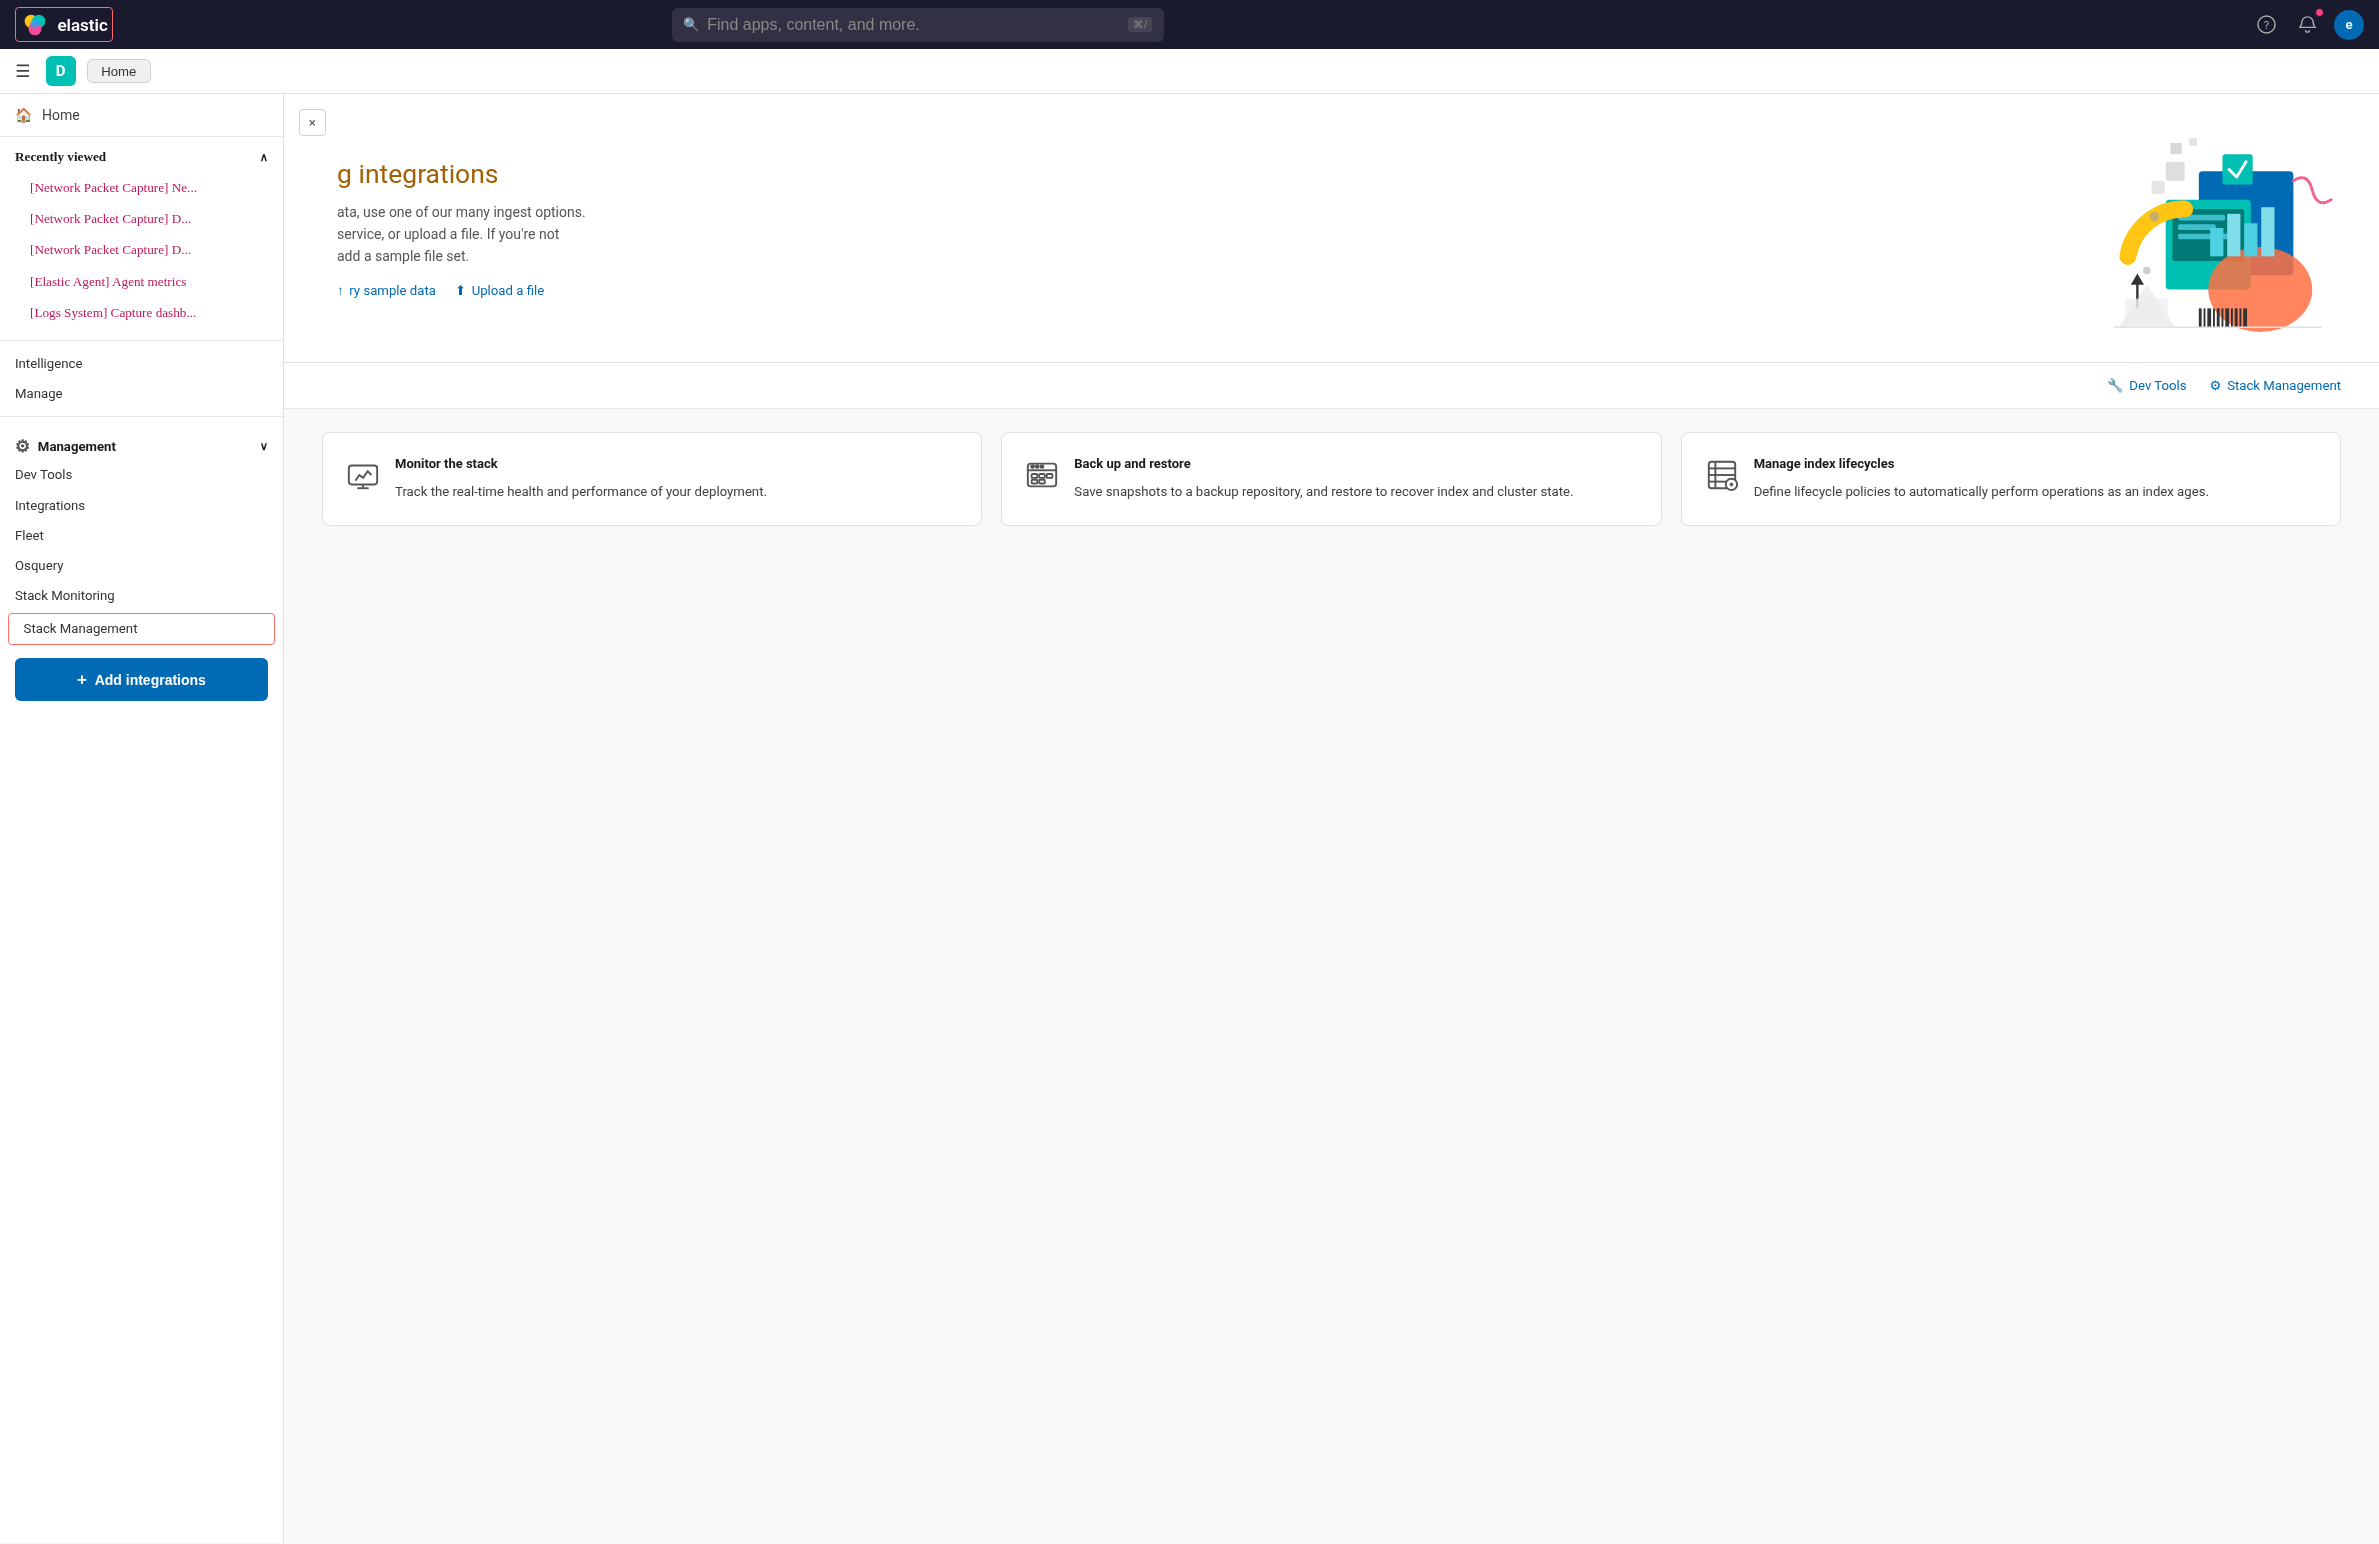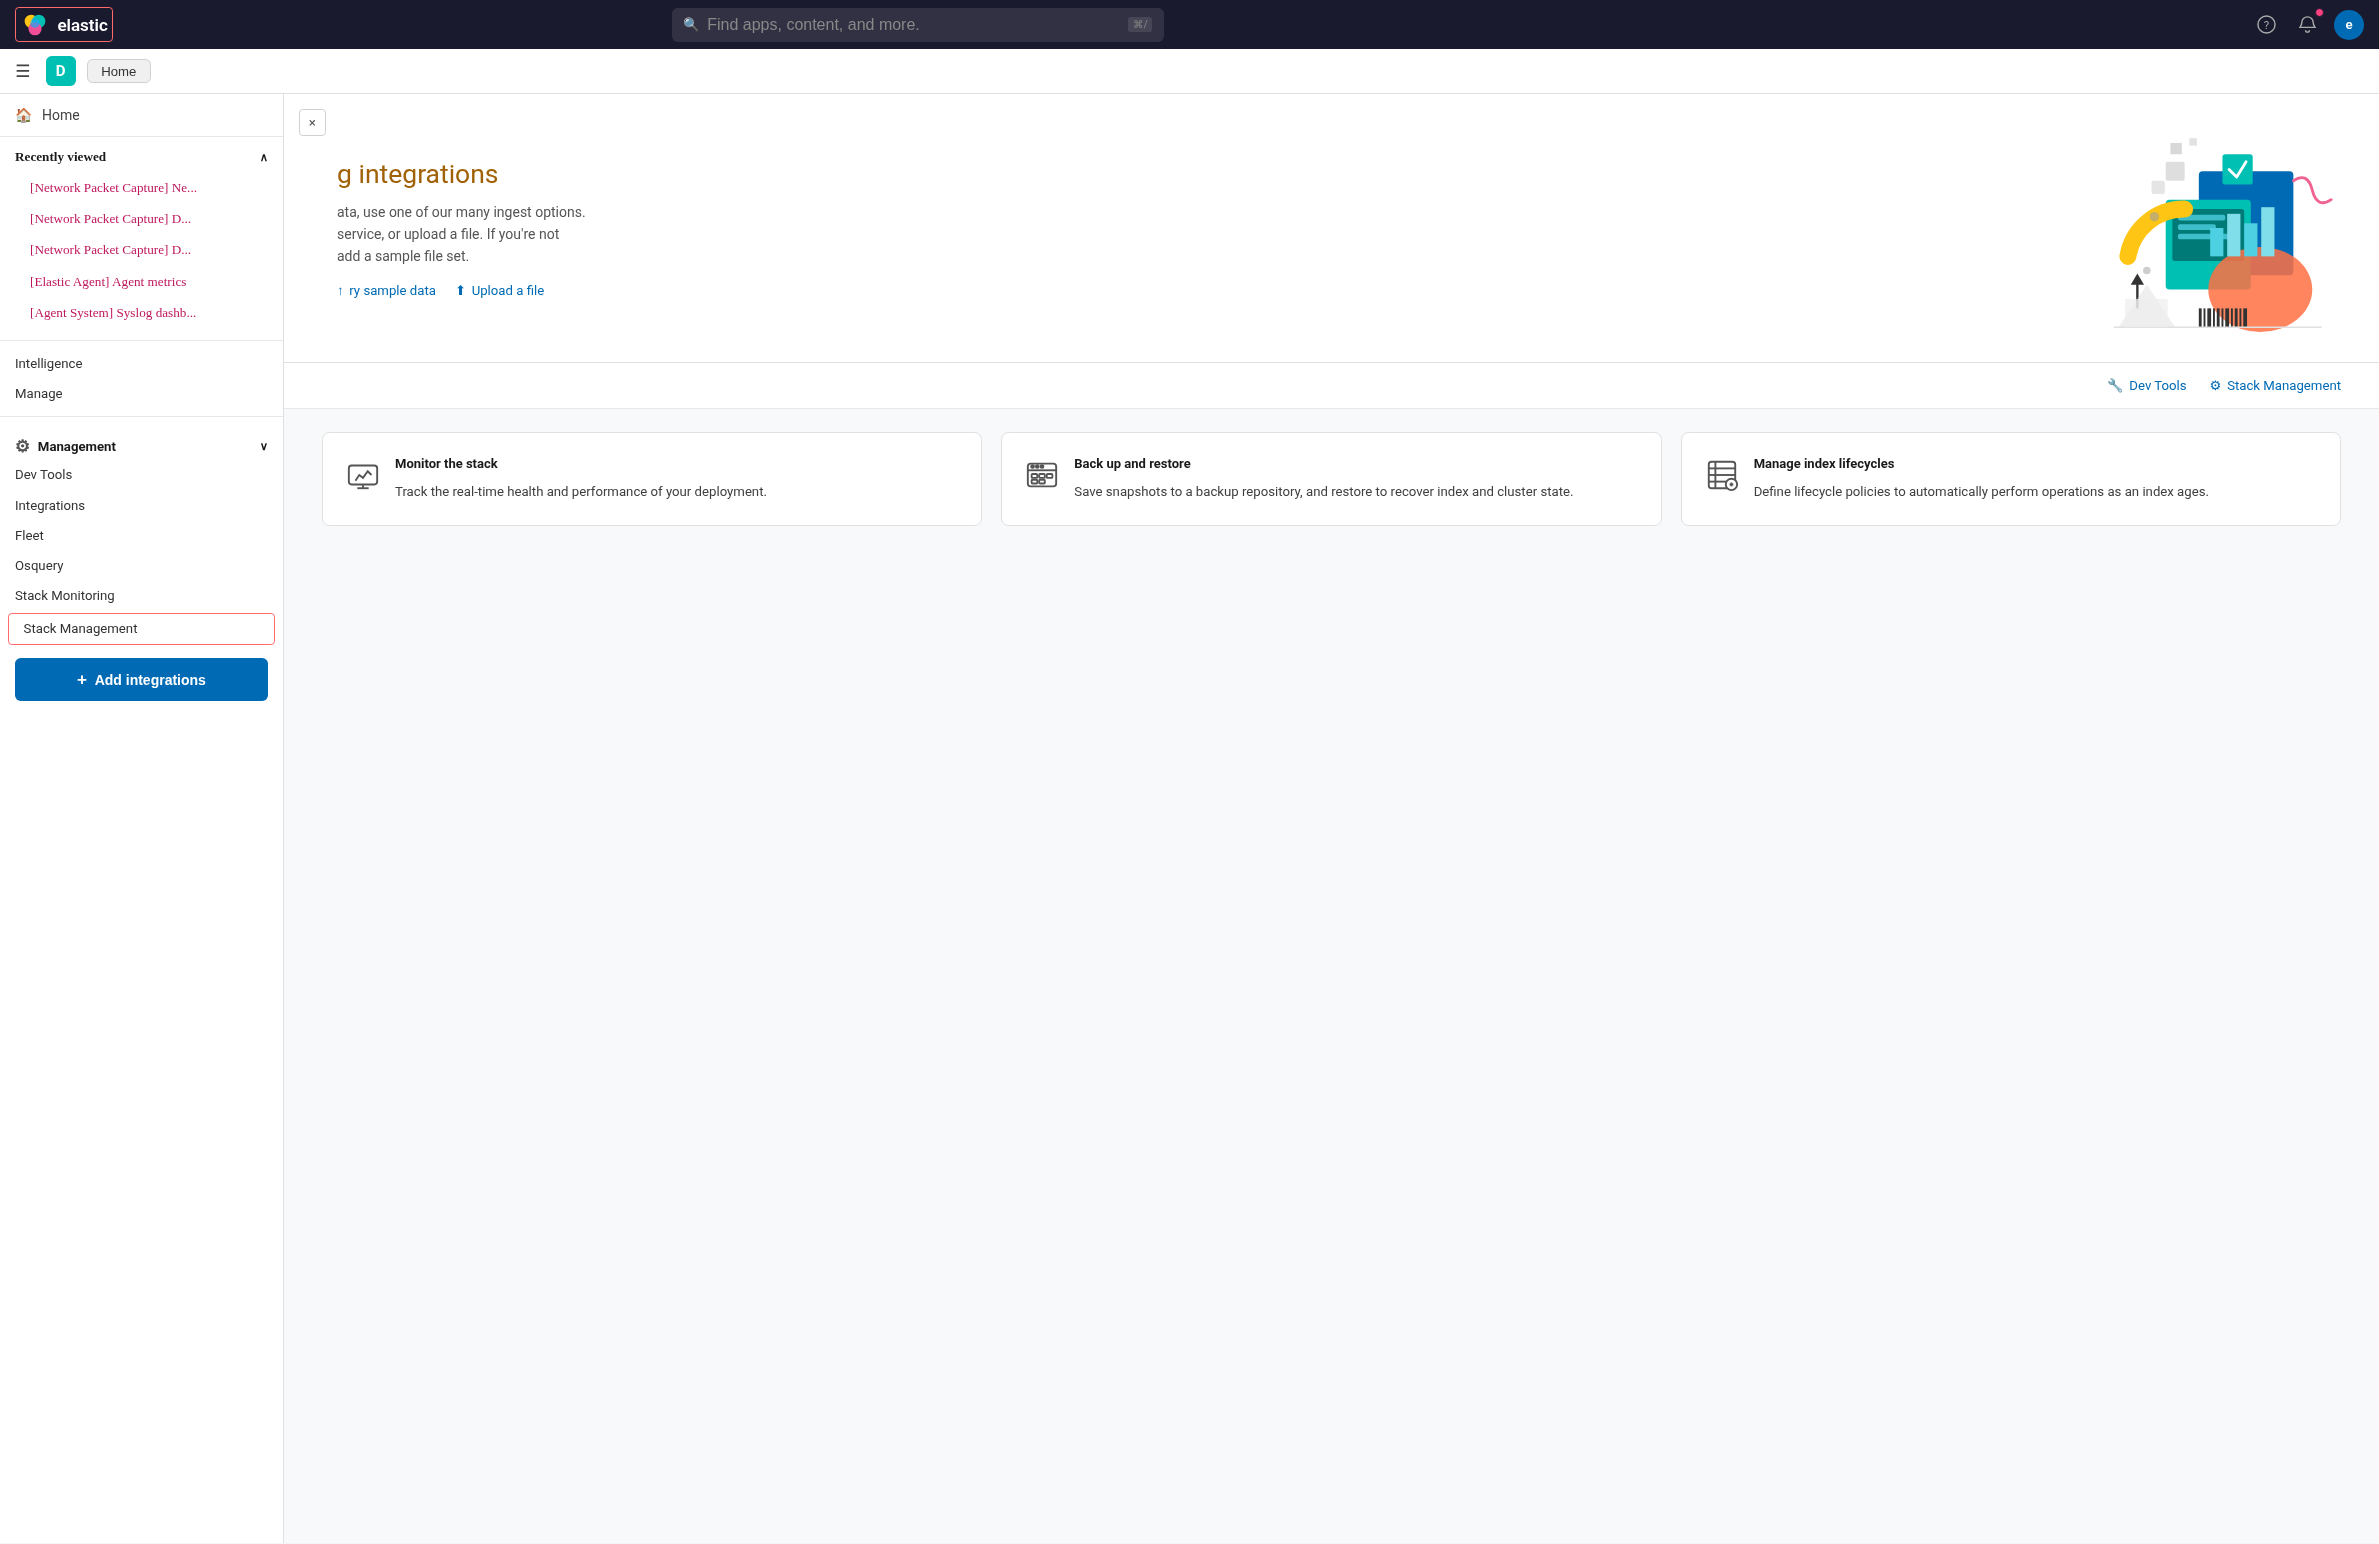--- a/index.html
+++ b/index.html
@@ -408,21 +408,21 @@
 
     <div class="sidebar-section">
       <div class="sidebar-section-header">
         <span>Recently viewed</span>
         <span style="font-size:11.4px;">∧</span>
       </div>
       <div class="sidebar-item">[Network Packet Capture] Ne...</div>
       <div class="sidebar-item">[Network Packet Capture] D...</div>
       <div class="sidebar-item">[Network Packet Capture] D...</div>
       <div class="sidebar-item">[Elastic Agent] Agent metrics</div>
-      <div class="sidebar-item">[Agent System] Syslog dashb...</div>
+      <div class="sidebar-item">[Logs System] Capture dashb...</div>
     </div>
 
     <div class="sidebar-divider"></div>
 
     <div class="sidebar-plain-item">Intelligence</div>
     <div class="sidebar-plain-item">Manage</div>
 
     <div class="sidebar-divider"></div>
 
     <div class="sidebar-management-header">

